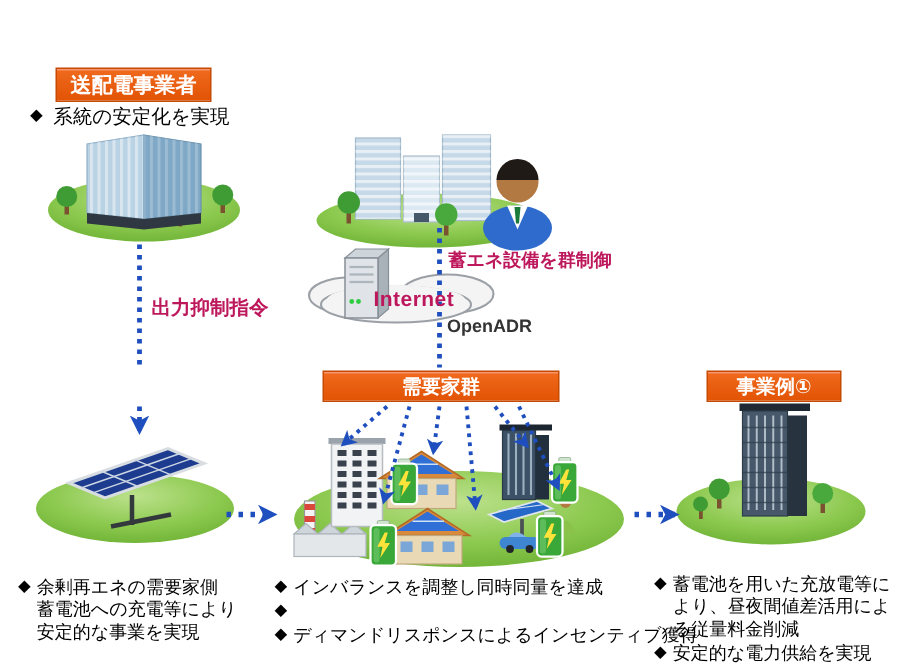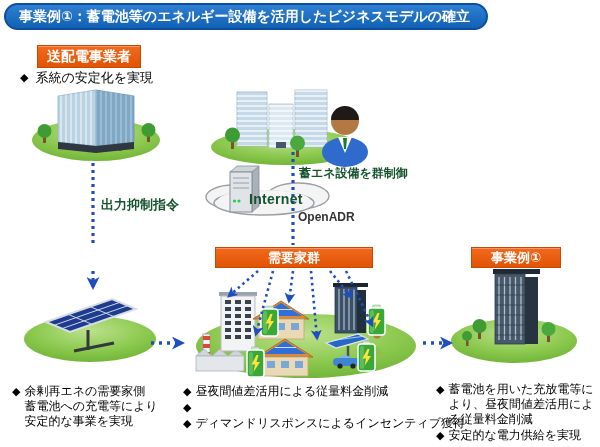--- a/index.html
+++ b/index.html
@@ -24,21 +24,21 @@
     box-shadow:inset 0 1px 0 #f8956a;
     color:#fff;font-weight:bold;font-size:14px;text-align:center;
     white-space:nowrap;overflow:hidden;
   }
   .lbl-grid{left:37px;top:45px;width:104px;height:23px;line-height:21px;}
   .lbl-agg{left:215px;top:45px;width:157px;height:24px;line-height:22px;}
   .lbl-ren{left:37px;top:245px;width:125px;height:23px;line-height:21px;}
   .lbl-con{left:215px;top:247px;width:158px;height:21px;line-height:19px;font-size:13px;}
   .lbl-ret{left:471px;top:247px;width:90px;height:21px;line-height:19px;font-size:13px;}
   
-  .anno{font-weight:bold;color:#14532d;white-space:nowrap;}
+  .anno{font-weight:bold;color:#be185d;white-space:nowrap;}
   .anno-curtail{left:101px;top:196px;font-size:13px;}
   .anno-control{left:299px;top:165px;font-size:12px;}
   .anno-internet{left:249px;top:191px;font-size:14px;letter-spacing:.3px;}
   .anno-openadr{left:298px;top:210px;font-size:12px;color:#333;}
   
   .notes{font-size:12px;line-height:15px;color:#000;}
   .bullet-row{display:flex;gap:4px;margin-bottom:1px;}
   .bullet-row .d{flex:0 0 auto;font-size:11px;line-height:15px;}
   .notes-grid{left:20px;top:70px;font-size:13px;}
   .notes-grid .bullet-row{gap:7px;}
@@ -286,21 +286,20 @@
         <line x1="258" y1="271" x2="229" y2="296" marker-end="url(#ah)"></line>
         <line x1="273" y1="271" x2="256" y2="334" marker-end="url(#ah)"></line>
         <line x1="293" y1="271" x2="289" y2="301" marker-end="url(#ah)"></line>
         <line x1="311" y1="271" x2="317" y2="338" marker-end="url(#ah)"></line>
         <line x1="330" y1="271" x2="351" y2="297" marker-end="url(#ah)"></line>
         <line x1="346" y1="271" x2="372" y2="325" marker-end="url(#ah)"></line>
       </g>
     </g>
   </svg>
 
-  <div class="abs title-pill">事業例①：蓄電池等のエネルギー設備を活用したビジネスモデルの確立</div>
 
   <div class="abs actor-label lbl-grid">送配電事業者</div>
   <div class="abs actor-label lbl-con">需要家群</div>
   <div class="abs actor-label lbl-ret">事業例①</div>
 
   <div class="abs anno anno-curtail">出力抑制指令</div>
   <div class="abs anno anno-control">蓄エネ設備を群制御</div>
   <div class="abs anno anno-internet">Internet</div>
   <div class="abs anno anno-openadr">OpenADR</div>
 
@@ -318,21 +317,21 @@
         <span style="display:block">余剰再エネの需要家側</span>
         <span style="display:block">蓄電池への充電等により</span>
         <span style="display:block">安定的な事業を実現</span>
       </span>
     </div>
   </div>
 
   <div class="abs notes notes-con">
     <div class="bullet-row">
       <span class="d">◆</span>
-      <span class="t">昼夜間値差活用による従量料金削減</span>
+      <span class="t">インバランスを調整し同時同量を達成</span>
     </div>
     <div class="bullet-row">
       <span class="d">◆</span>
     </div>
     <div class="bullet-row">
       <span class="d">◆</span>
       <span class="t">ディマンドリスポンスによるインセンティブ獲得</span>
     </div>
   </div>
 

